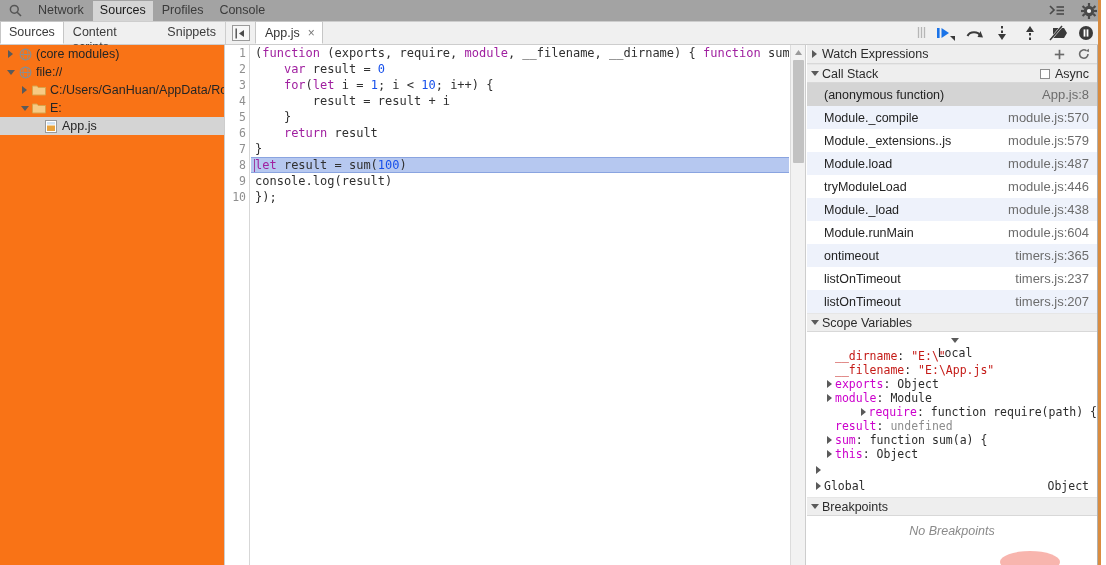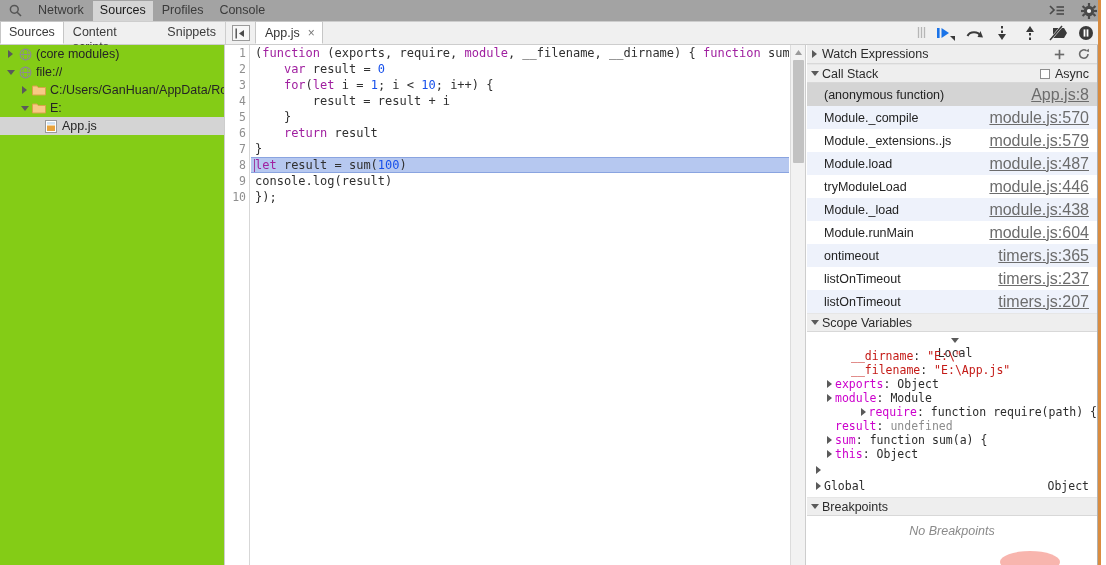--- a/index.html
+++ b/index.html
@@ -58,21 +58,21 @@
 
   .dbgbar{
     display:flex;align-items:center;height:23px;margin-left:auto;padding-right:6px;
   }
   .grip{width:9px;height:13px;margin-right:6px;opacity:.55;}
   .dbg-icon{width:28px;height:22px;display:flex;align-items:center;justify-content:center;cursor:default;}
 
   
   .navigator{
     position:absolute;left:0;top:45px;width:225px;height:520px;
-    background:#84cc16;border-right:1px solid #cdcdcd;box-sizing:border-box;
+    background:#f97316;border-right:1px solid #cdcdcd;box-sizing:border-box;
     overflow:hidden;
   }
   .tree-row{
     height:18px;display:flex;align-items:center;font-size:12.5px;color:#252525;
     white-space:nowrap;cursor:default;
   }
   .tree-row.sel{background:#d4d4d4;}
   .tw{width:13px;display:flex;align-items:center;justify-content:center;flex:0 0 13px;}
   .tw .tri{width:0;height:0;}
   .tri-right{border-left:5px solid #5a5a5a;border-top:4px solid transparent;border-bottom:4px solid transparent;}
@@ -125,30 +125,30 @@
   .cbx{width:10px;height:10px;border:1px solid #8d8d8d;background:#fff;box-sizing:border-box;margin-right:5px;}
   .asyncwrap{display:flex;align-items:center;padding-right:8px;}
 
   .cs-row{
     height:23px;display:flex;align-items:center;font-size:12.5px;color:#232323;
     padding:0 8px 0 17px;box-sizing:border-box;cursor:default;
   }
   .cs-row.sel{background:#d4d4d4;}
   .cs-row.alt{background:#eef2fb;}
   .cs-name{flex:1;overflow:hidden;white-space:nowrap;}
-  .cs-loc{color:#6c6c6c;font-size:16px;white-space:nowrap;text-decoration:underline;}
+  .cs-loc{color:#6c6c6c;font-size:13px;white-space:nowrap;}
 
   .sv{padding:0;}
   .sv-row{
     height:14px;display:flex;align-items:center;
     font-family:"DejaVu Sans Mono", monospace;font-size:11.5px;color:#2b2b2b;white-space:pre;cursor:default;
   }
   .sv-tw{width:11px;flex:0 0 11px;display:flex;align-items:center;justify-content:center;}
   .vname{color:#c0c;}
-  .vname.red{color:#c41a16;margin-left:16px;}
+  .vname.red{color:#c41a16;}
   .vstr{color:#c41a16;}
   .vplain{color:#2b2b2b;}
   .vundef{color:#8d8d8d;}
   .sv-global{display:flex;align-items:center;height:16px;font-family:"DejaVu Sans Mono", monospace;font-size:11.5px;}
   .sv-global .gval{margin-left:auto;padding-right:8px;color:#2b2b2b;}
 
   .nobp{
     height:30px;display:flex;align-items:center;justify-content:center;
     font-size:12.5px;color:#8a8a8a;font-style:italic;
   }

